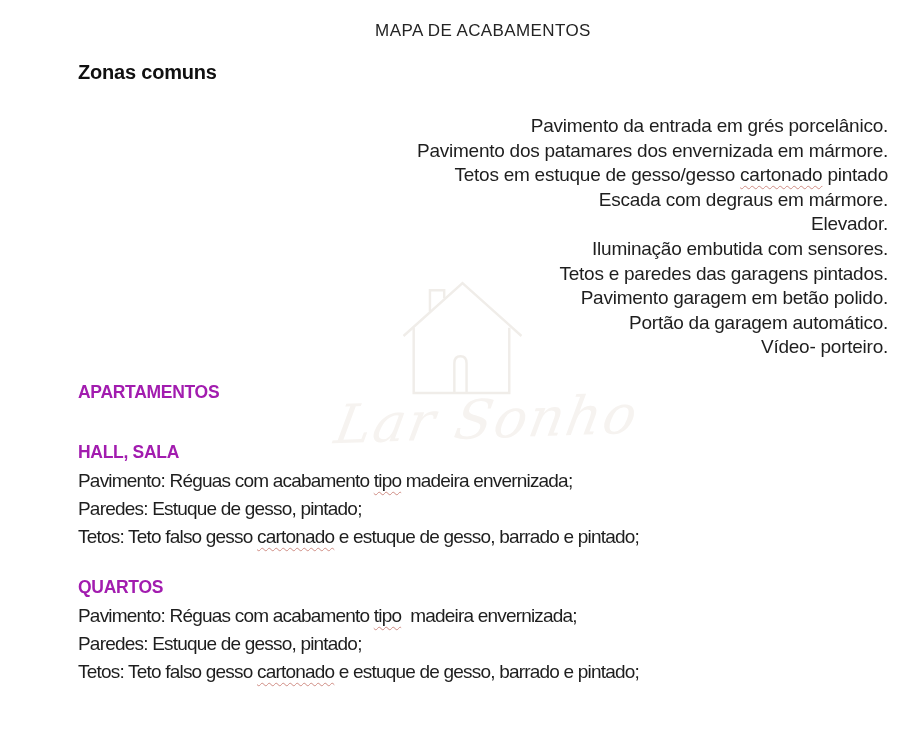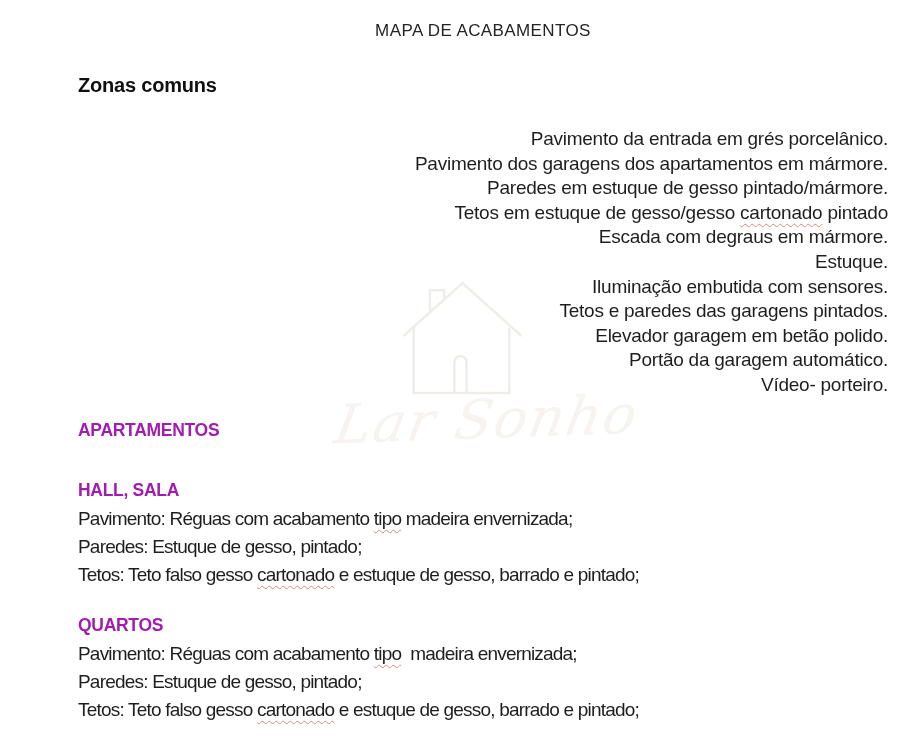--- a/index.html
+++ b/index.html
@@ -20,21 +20,21 @@
   }
   .doc-title {
     padding-top: 21px;
     text-align: center;
     font-size: 17px;
     font-weight: 400;
     letter-spacing: 0.4px;
     color: #242424;
   }
   .heading-lg {
-    margin-top: 33px;
+    margin-top: 20px;
     font-size: 20px;
     line-height: 23px;
     font-weight: 700;
     color: #101010;
     letter-spacing: -0.2px;
   }
   .heading-md {
     font-size: 17.5px;
     line-height: 20px;
     font-weight: 700;
@@ -109,28 +109,27 @@
     <div class="wm-text">Lar Sonho</div>
   </div>
 
   <div class="content">
 
     <div class="doc-title">MAPA DE ACABAMENTOS</div>
 
     <div class="heading-lg">Zonas comuns</div>
     <div class="lines-a">
         <p class="doc-line"><span>Pavimento da entrada em grés porcelânico.</span></p>
-        <p class="doc-line"><span>Pavimento dos garagens dos apartamentos em mármore.</span></p>
-        <p class="doc-line"><span>Paredes em estuque de gesso pintado/mármore.</span></p>
+        <p class="doc-line"><span>Pavimento dos patamares dos envernizada em mármore.</span></p>
         <p class="doc-line"><span>Tetos em estuque de gesso/gesso </span><span class="misspelled">cartonado</span><span> pintado</span></p>
         <p class="doc-line"><span>Escada com degraus em mármore.</span></p>
-        <p class="doc-line"><span>Estuque.</span></p>
+        <p class="doc-line"><span>Elevador.</span></p>
         <p class="doc-line"><span>Iluminação embutida com sensores.</span></p>
         <p class="doc-line"><span>Tetos e paredes das garagens pintados.</span></p>
-        <p class="doc-line"><span>Elevador garagem em betão polido.</span></p>
+        <p class="doc-line"><span>Pavimento garagem em betão polido.</span></p>
         <p class="doc-line"><span>Portão da garagem automático.</span></p>
         <p class="doc-line"><span>Vídeo- porteiro.</span></p>
       </div>
 
     <div class="heading-md h-apartamentos">APARTAMENTOS</div>
 
     <div class="heading-md h-hall">HALL, SALA</div>
     <div class="lines-b">
         <p class="doc-line"><span>Pavimento: Réguas com acabamento </span><span class="misspelled">tipo</span><span> madeira envernizada;</span></p>
         <p class="doc-line"><span>Paredes: Estuque de gesso, pintado;</span></p>

